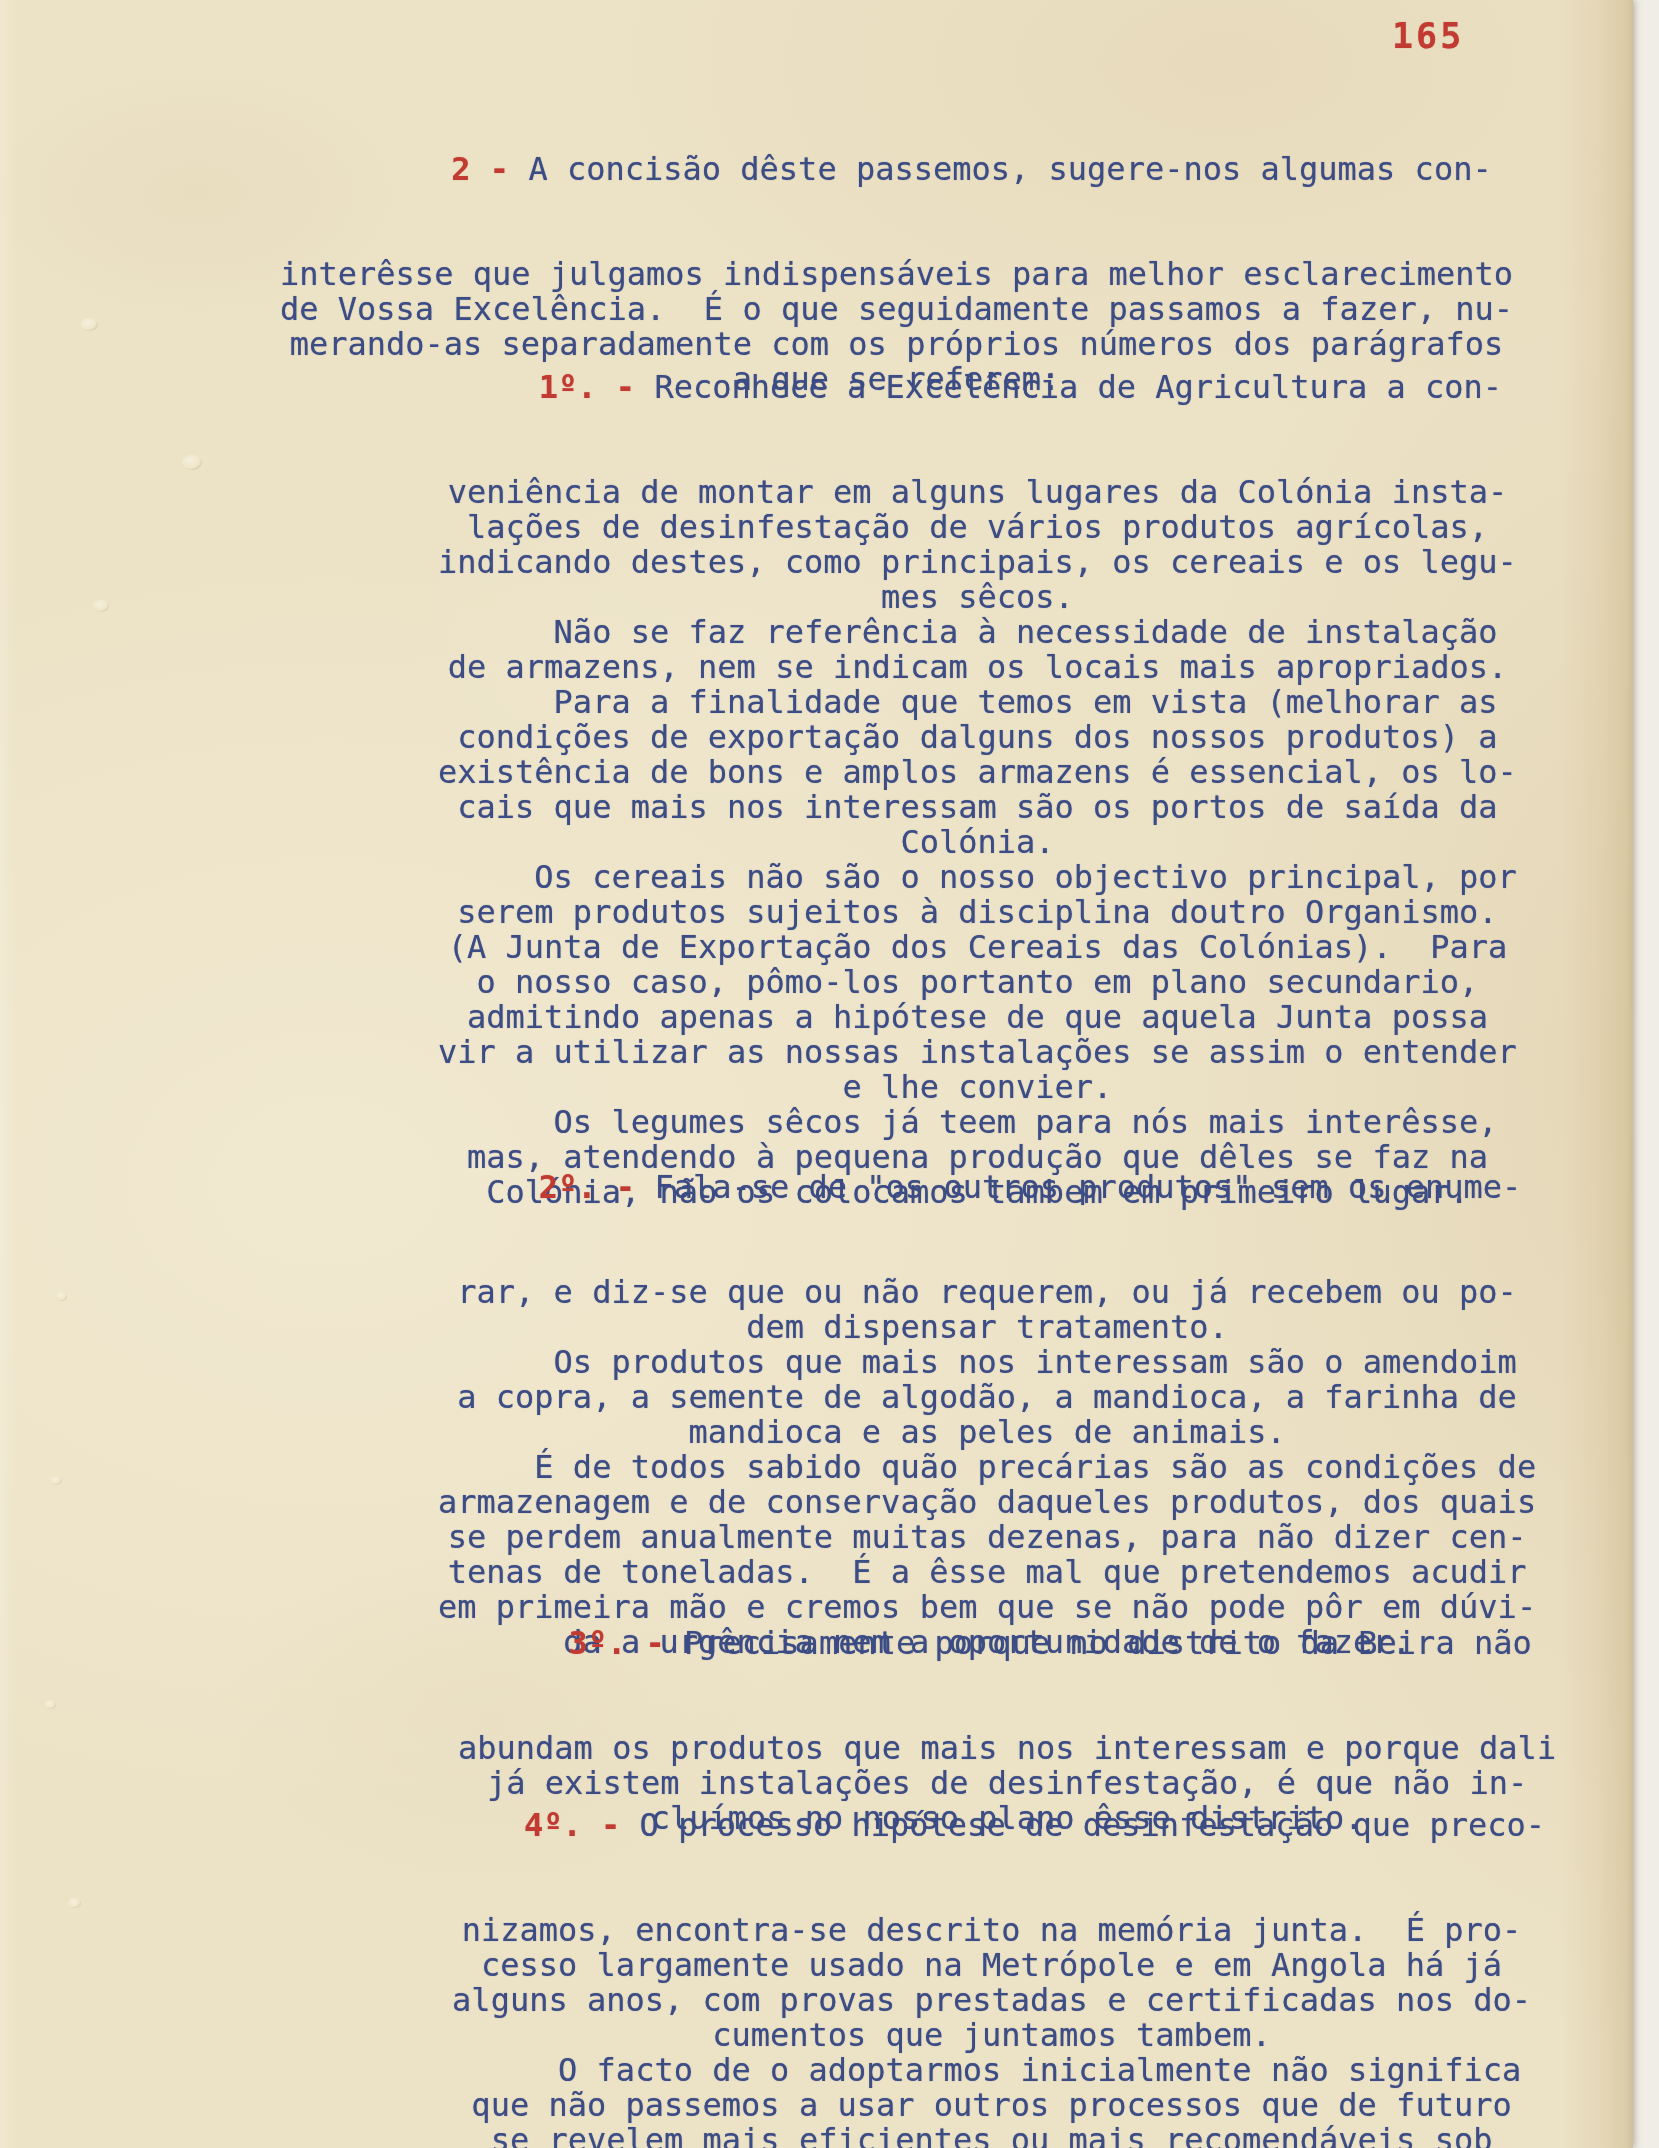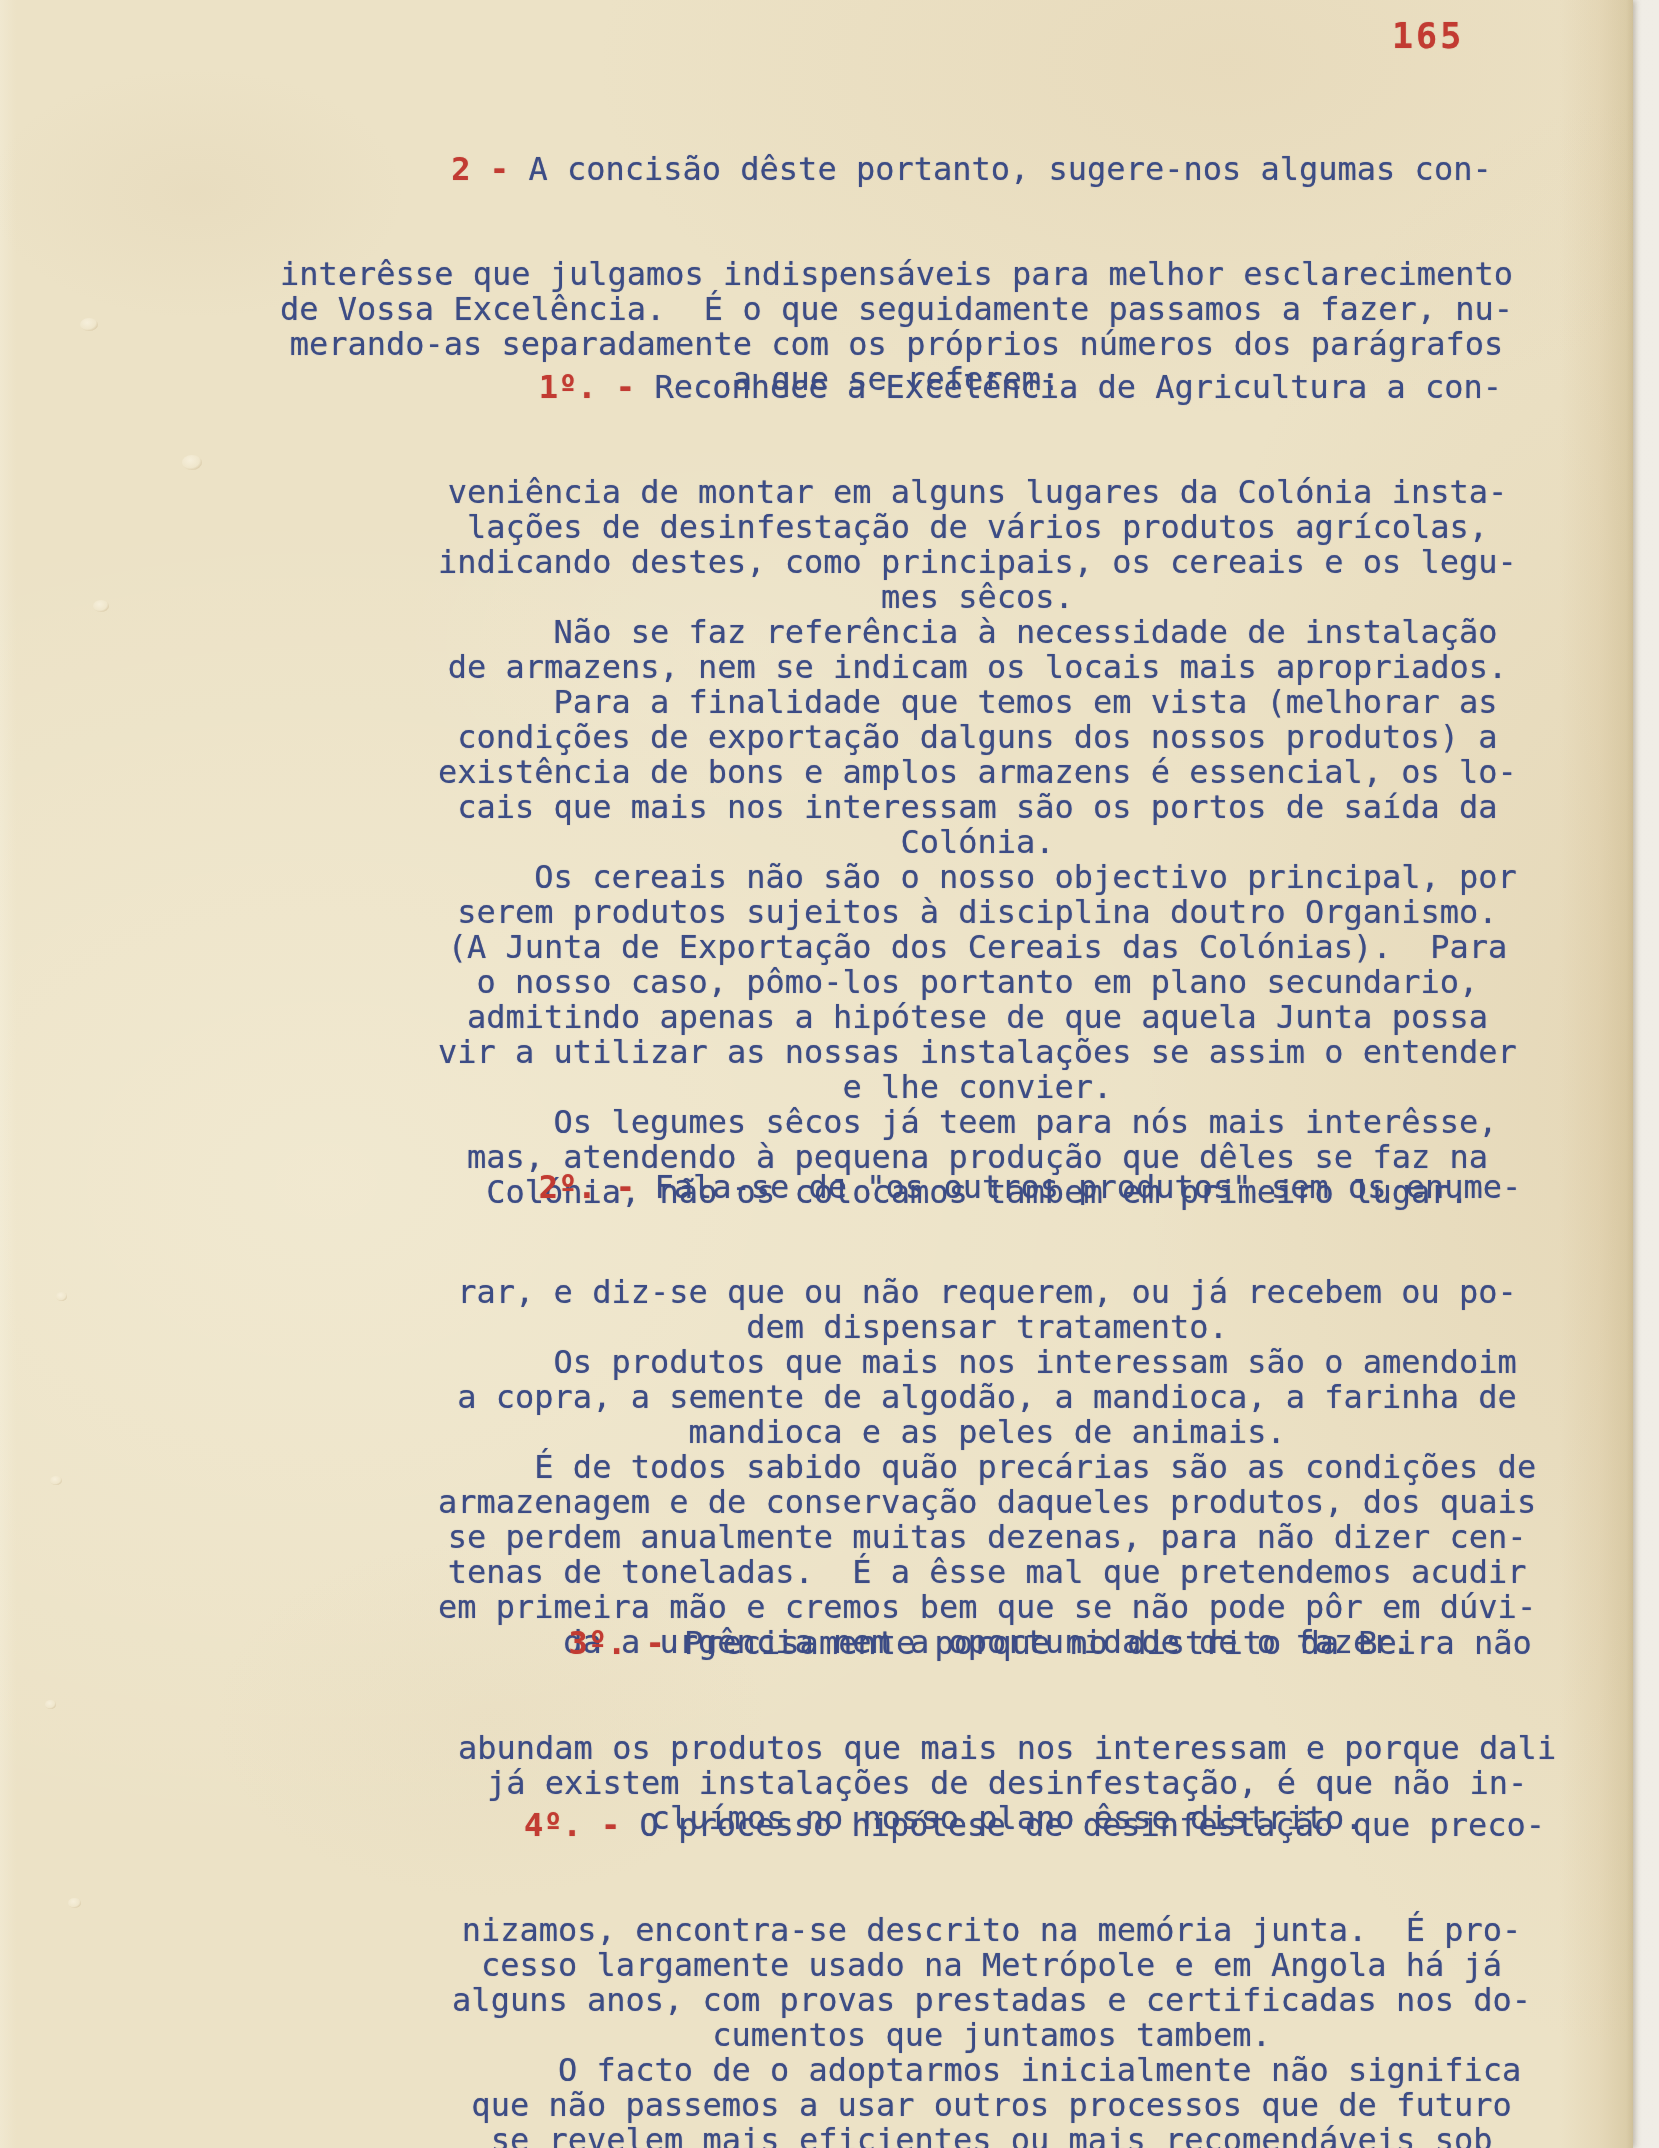--- a/index.html
+++ b/index.html
@@ -79,21 +79,21 @@
   <div class="blemish" style="left:182px; top:455px; width:20px; height:15px;"></div>
   <div class="blemish" style="left:93px; top:600px; width:16px; height:12px;"></div>
   <div class="blemish" style="left:56px; top:1292px; width:11px; height:9px;"></div>
   <div class="blemish" style="left:50px; top:1476px; width:12px; height:9px;"></div>
   <div class="blemish" style="left:45px; top:1700px; width:11px; height:9px;"></div>
   <div class="blemish" style="left:68px; top:1898px; width:13px; height:10px;"></div>
 
   <div class="page-number red">165</div>
 
   <div class="tblock intro ink">
-    <div class="first-line"><span class="red marker">2 - </span><span class="rest">A concisão dêste portanto, sugere-nos algumas con-</span></div>
+    <div class="first-line"><span class="red marker">2 - </span><span class="rest">A concisão dêste passemos, sugere-nos algumas con-</span></div>
     <div class="cont">interêsse que julgamos indispensáveis para melhor esclarecimento
 de Vossa Excelência.  É o que seguidamente passamos a fazer, nu-
 merando-as separadamente com os próprios números dos parágrafos
 a que se referem:</div>
   </div>
 
   <div class="tblock section sec-1 ink">
     <div class="first-line"><span class="red marker">1º. - </span><span class="rest">Reconhece a Excelência de Agricultura a con-</span></div>
     <div class="cont">veniência de montar em alguns lugares da Colónia insta-
 lações de desinfestação de vários produtos agrícolas,

